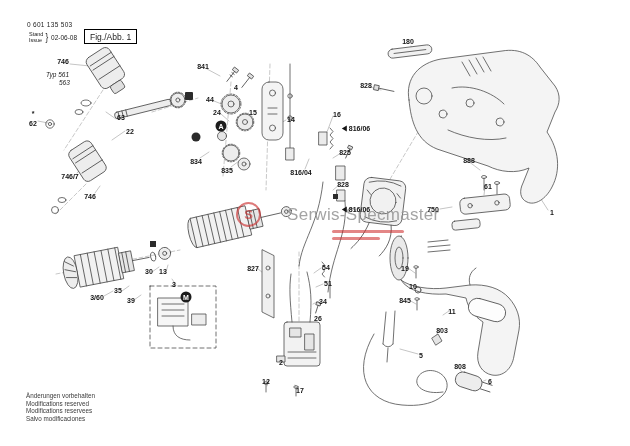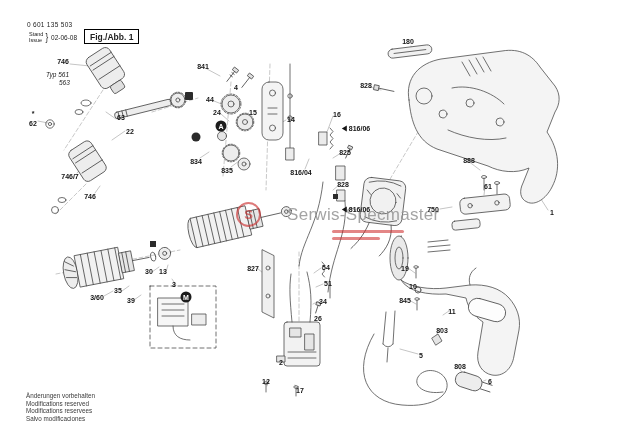--- a/index.html
+++ b/index.html
@@ -6,21 +6,21 @@
   .page{position:relative;width:630px;height:446px;background:#fff;overflow:hidden;
         font-family:"Liberation Sans",sans-serif;color:#222;}
   .art{position:absolute;left:0;top:0;}
 
   .part-number{position:absolute;left:27px;top:21px;font-size:6.5px;letter-spacing:.3px;color:#222;}
   .stand-issue{position:absolute;left:29px;top:31px;display:flex;align-items:center;gap:2px;}
   .si-labels{font-size:5.5px;line-height:6px;color:#222;}
   .si-brace{font-size:11px;color:#222;transform:scaleX(.75);}
   .si-date{font-size:6.5px;color:#222;}
   .fig-box{position:absolute;left:84px;top:29px;border:1.6px solid #000;background:#fff;
-           font-size:8.5px;font-weight:700;padding:1.5px 5px;white-space:nowrap;}
+           font-size:8.5px;font-weight:400;padding:1.5px 5px;white-space:nowrap;}
 
   .type-note{position:absolute;left:46px;top:71px;font-size:6.5px;font-style:italic;line-height:8px;color:#222;}
   .type-note .l2{margin-left:13px;}
 
   .callout{position:absolute;transform:translate(-50%,-50%);font-size:7px;font-weight:700;
            color:#141414;white-space:nowrap;display:flex;align-items:center;z-index:5;}
   .callout.arrow::before{content:"";width:0;height:0;border-top:3px solid transparent;
            border-bottom:3px solid transparent;border-right:5px solid #141414;margin-right:2px;}
   .badge{position:absolute;transform:translate(-50%,-50%);width:11px;height:11px;border-radius:50%;
          background:#1c1c1c;color:#fff;font-size:7px;font-weight:700;display:flex;

